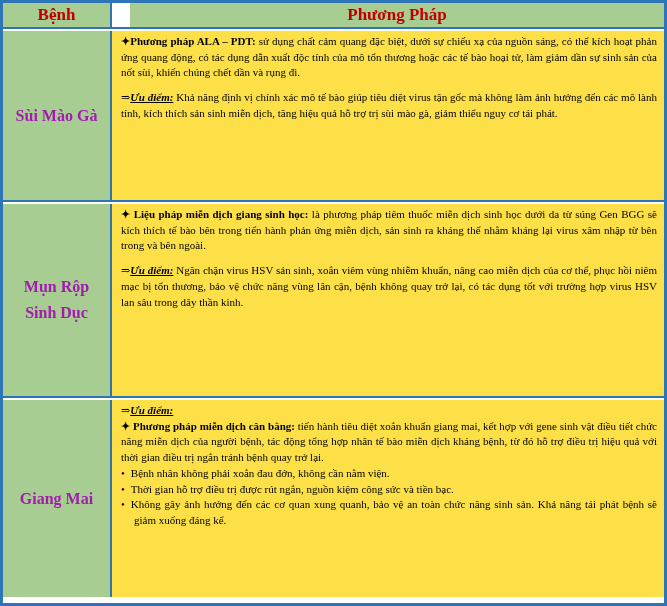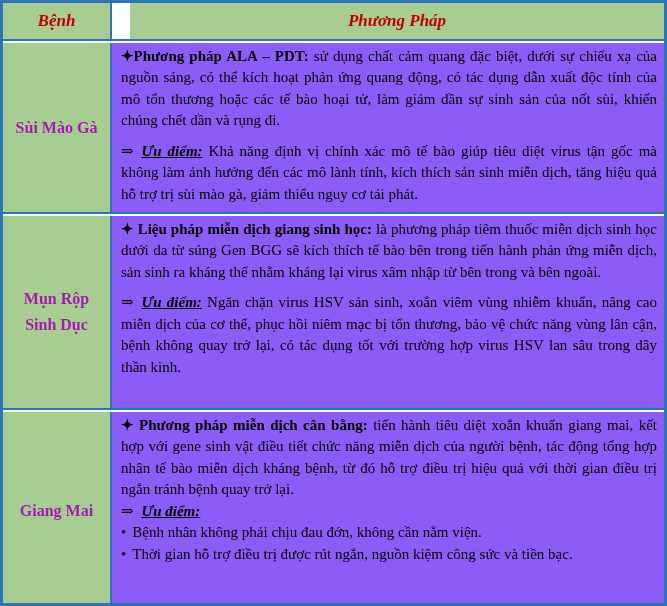--- a/index.html
+++ b/index.html
@@ -19,21 +19,21 @@
   .trow {
     display: flex;
     box-sizing: border-box;
     border-bottom: 2px solid #2E75B6;
     margin-bottom: 2px;
   }
   .trow.last {
     border-bottom: none;
     margin-bottom: 0;
   }
-  .hdr   { height: 38px; font-style: italic; }
+  .hdr   { height: 26px; }
   .r0    { height: 171px; }
   .r1    { height: 194px; }
   .r2    { height: 197px; }
 
   .c1 {
     width: 109px;
     flex: 0 0 109px;
     box-sizing: border-box;
     border-right: 2px solid #2E75B6;
     background: #A8CD92;
@@ -61,36 +61,35 @@
     line-height: 1.1;
   }
   .disease-label {
     color: #a21caf;
     font-weight: bold;
     font-size: 16px;
     line-height: 1.6;
     max-width: 97px;
   }
   .mcell {
-    background: #8b5cf6;
+    background: #fde047;
     color: #000000;
-    font-size: 15px;
+    font-size: 11px;
     line-height: 1.43;
     text-align: justify;
     padding: 3px 7px 0 9px;
   }
   .mcell p { margin: 0; }
   .mcell p.gap-after { margin-bottom: 9px; }
   .diamond { font-weight: bold; }
   .method-title { font-weight: bold; }
   .advlabel {
     font-weight: bold;
     font-style: italic;
     text-decoration: underline;
-    margin-left: 8px;
   }
   .bullet {
     padding-left: 13px;
     text-indent: -13px;
   }
   .bullet .bullet-glyph { margin-right: 6px; }
 </style>
 </head>
 <body>
 
@@ -123,20 +122,21 @@
       <p class="gap-after"><span class="diamond">✦</span><span class="method-title"> Liệu pháp miễn dịch giang sinh học:</span><span> là phương pháp tiêm thuốc miễn dịch sinh học dưới da từ súng Gen BGG sẽ kích thích tế bào bên trong tiến hành phản ứng miễn dịch, sản sinh ra kháng thể nhằm kháng lại virus xâm nhập từ bên trong và bên ngoài.</span></p>
       <p><span>⇒</span><span class="advlabel">Ưu điểm:</span><span> Ngăn chặn virus HSV sản sinh, xoắn viêm vùng nhiễm khuẩn, nâng cao miễn dịch của cơ thể, phục hồi niêm mạc bị tổn thương, bảo vệ chức năng vùng lân cận, bệnh không quay trở lại, có tác dụng tốt với trường hợp virus HSV lan sâu trong dây thần kinh.</span></p>
     </div>
   </div>
 
   <div class="trow r2 last">
     <div class="c1">
         <span class="disease-label">Giang Mai</span>
       </div>
     <div class="c2 mcell">
+      <p><span>⇒</span><span class="advlabel">Ưu điểm:</span></p>
       <p><span class="diamond">✦</span><span class="method-title"> Phương pháp miễn dịch cân bằng:</span><span> tiến hành tiêu diệt xoắn khuẩn giang mai, kết hợp với gene sinh vật điều tiết chức năng miễn dịch của người bệnh, tác động tổng hợp nhân tế bào miễn dịch kháng bệnh, từ đó hỗ trợ điều trị hiệu quả với thời gian điều trị ngắn tránh bệnh quay trở lại.</span></p>
-      <p><span>⇒</span><span class="advlabel">Ưu điểm:</span></p>
-      <p class="bullet"><span class="bullet-glyph">•</span><span>Bệnh nhân không phải chịu đau đớn, không cần nằm viện.</span></p>
+      <p class="bullet"><span class="bullet-glyph">•</span><span>Bệnh nhân không phải xoắn đau đớn, không cần nằm viện.</span></p>
       <p class="bullet"><span class="bullet-glyph">•</span><span>Thời gian hỗ trợ điều trị được rút ngắn, nguồn kiệm công sức và tiền bạc.</span></p>
+      <p class="bullet"><span class="bullet-glyph">•</span><span>Không gây ảnh hưởng đến các cơ quan xung quanh, bảo vệ an toàn chức năng sinh sản. Khả năng tái phát bệnh sẽ giảm xuống đáng kể.</span></p>
     </div>
   </div>
 
 </div>
 
 </body></html>

